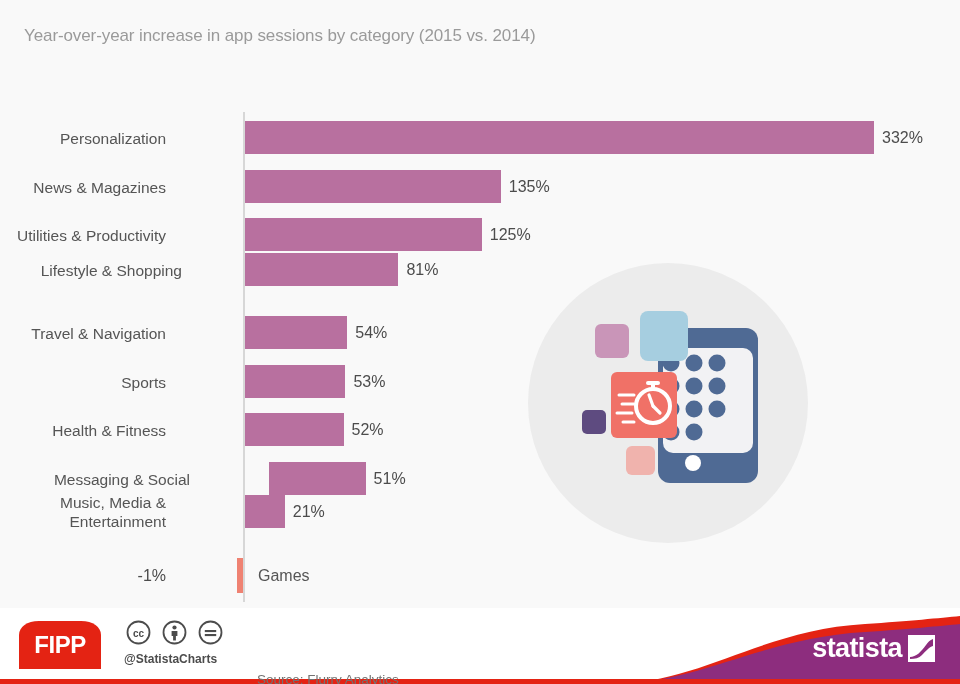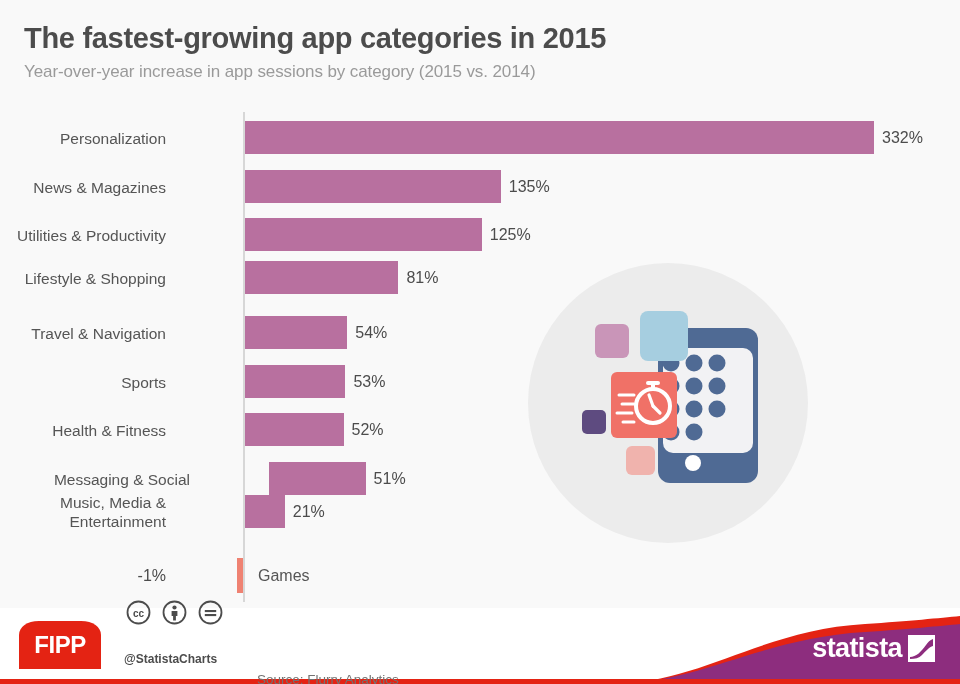--- a/index.html
+++ b/index.html
@@ -163,21 +163,21 @@
     align-items: center;
     justify-content: center;
     color: #ffffff;
     font-size: 24px;
     font-weight: bold;
     letter-spacing: -0.5px;
   }
   #cc-icons {
     position: absolute;
     left: 126px;
-    top: 600px;
+    top: 620px;
     display: flex;
     gap: 11px;
   }
   #cc-handle {
     position: absolute;
     left: 124px;
     top: 652px;
     font-size: 12px;
     font-weight: bold;
     color: #4c4c4c;
@@ -216,21 +216,20 @@
     width: 27px;
     height: 27px;
   }
 </style>
 </head>
 <body>
 
 <div id="page">
 
   <div id="header">
-    <h1 id="chart-title">The fastest-growing app categories in 2015</h1>
     <p id="chart-subtitle">Year-over-year increase in app sessions by category (2015 vs. 2014)</p>
   </div>
 
   <div id="chart-area">
     <div id="axis-line"></div>
     <div id="bars-container">
         <div class="bar-row" style="top: 4px;">
           <div class="cat-label">Personalization</div>
           <div class="bar" style="width: 629px; background: rgb(184, 112, 159);"></div>
           <div class="bar-value" style="left: 882px;">332%</div>
@@ -238,21 +237,21 @@
         <div class="bar-row" style="top: 52.7px;">
           <div class="cat-label">News &amp; Magazines</div>
           <div class="bar" style="width: 255.768px; background: rgb(184, 112, 159);"></div>
           <div class="bar-value" style="left: 508.768px;">135%</div>
         </div>
         <div class="bar-row" style="top: 101.4px;">
           <div class="cat-label">Utilities &amp; Productivity</div>
           <div class="bar" style="width: 236.822px; background: rgb(184, 112, 159);"></div>
           <div class="bar-value" style="left: 489.822px;">125%</div>
         </div>
-        <div class="bar-row" style="top: 144px;">
+        <div class="bar-row" style="top: 136px; padding-left: 16px;">
           <div class="cat-label">Lifestyle &amp; Shopping</div>
           <div class="bar" style="width: 153.461px; background: rgb(184, 112, 159);"></div>
           <div class="bar-value" style="left: 406.461px;">81%</div>
         </div>
         <div class="bar-row" style="top: 198.8px;">
           <div class="cat-label">Travel &amp; Navigation</div>
           <div class="bar" style="width: 102.307px; background: rgb(184, 112, 159);"></div>
           <div class="bar-value" style="left: 355.307px;">54%</div>
         </div>
         <div class="bar-row" style="top: 247.5px;">

